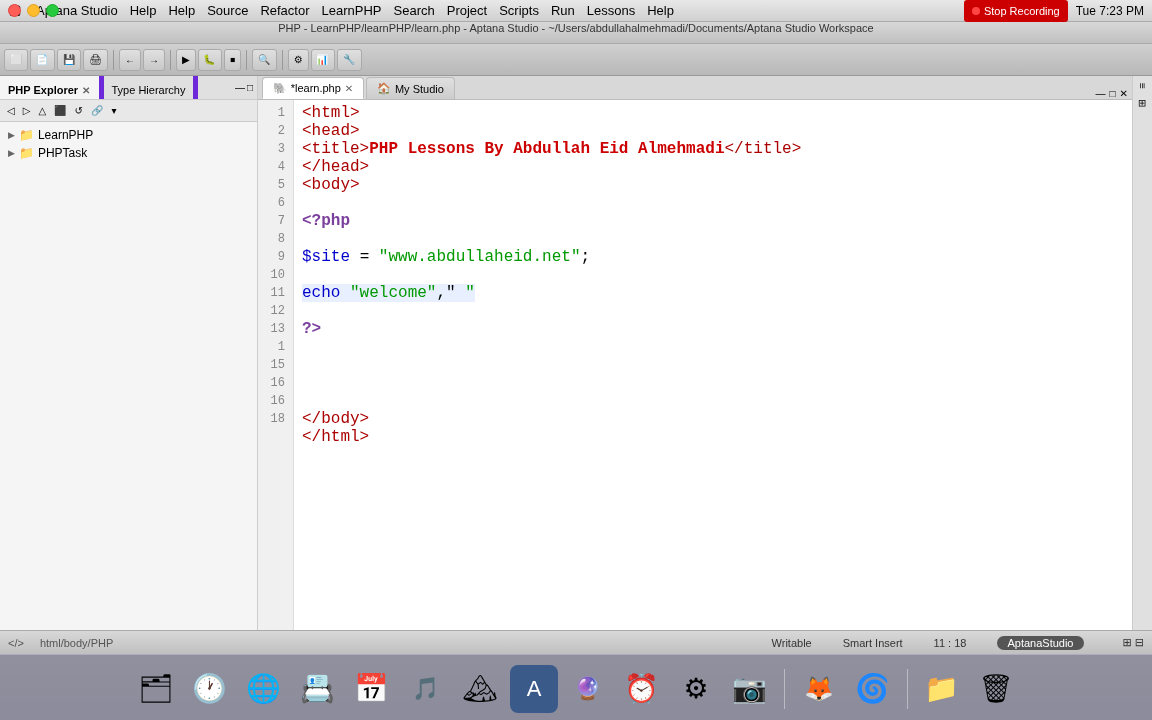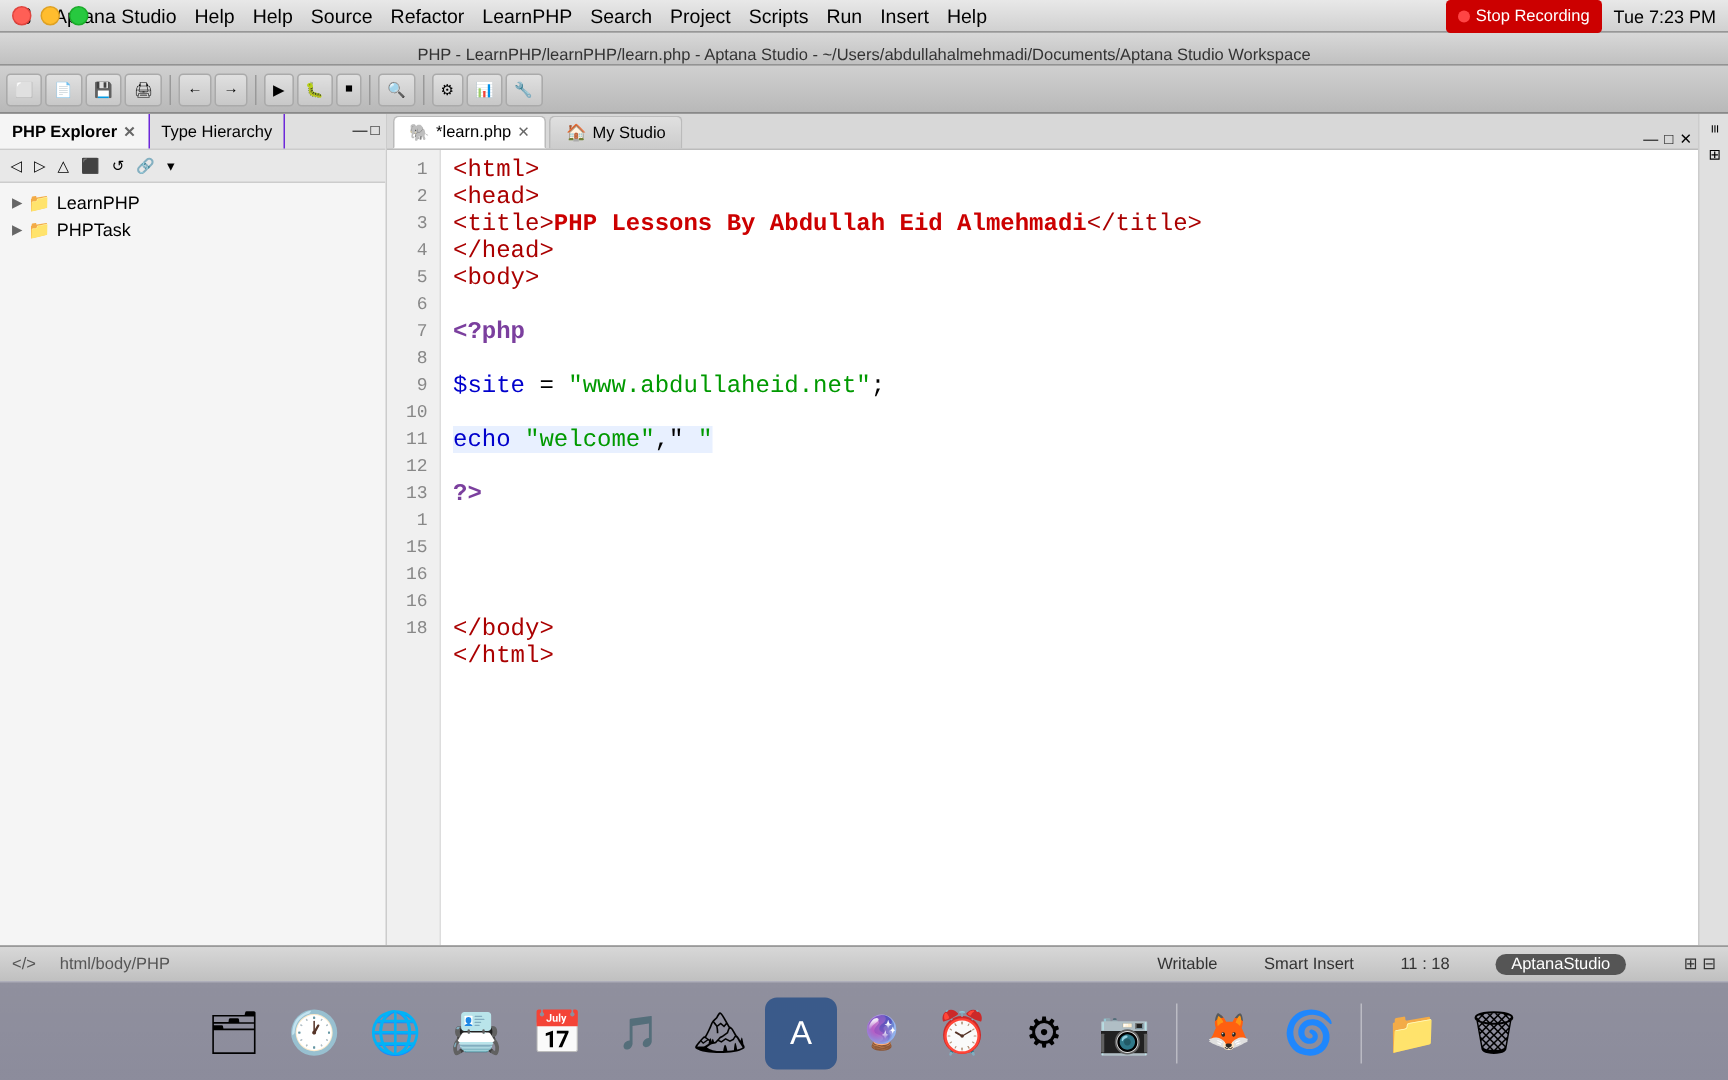--- a/index.html
+++ b/index.html
@@ -19,21 +19,21 @@
     .menu-item { font-size: 13px; margin-right: 12px; cursor: default; font-weight: 500; color: #000; white-space: nowrap; }
     .menubar-right { margin-left: auto; display: flex; align-items: center; gap: 8px; font-size: 12px; }
     .recording-badge { background: #cc0000; color: white; padding: 5px 8px; border-radius: 3px; font-size: 11px; display: flex; align-items: center; gap: 4px; }
     .recording-dot { width: 8px; height: 8px; border-radius: 50%; background: #ff4444; display: inline-block; }
 
     
     #titlebar {
       background: linear-gradient(to bottom, #d8d8d8, #c0c0c0);
       height: 22px;
       display: flex;
-      align-items: flex-end;
+      align-items: flex-start;
       justify-content: center;
       font-size: 11px;
       color: #333;
       border-bottom: 1px solid #aaa;
     }
     .traffic-lights { position: absolute; left: 8px; display: flex; gap: 6px; }
     .tl { width: 13px; height: 13px; border-radius: 50%; display: inline-block; }
     .tl-red { background: #ff5f56; border: 1px solid #e0443e; }
     .tl-yellow { background: #ffbd2e; border: 1px solid #dea123; }
     .tl-green { background: #27c93f; border: 1px solid #1aab29; }
@@ -81,24 +81,24 @@
       display: flex;
       background: #e0e0e0;
       border-bottom: 1px solid #ccc;
       height: 24px;
       align-items: center;
     }
     .sidebar-tab {
       font-size: 11px;
       padding: 3px 8px;
       cursor: pointer;
-      border-right: 1px solid #6d28d9;
+      border-right: 5px solid #6d28d9;
       height: 100%;
       display: flex;
-      align-items: center;
+      align-items: flex-end;
     }
     .sidebar-tab.active { background: #f5f5f5; font-weight: bold; }
     .sidebar-tab-close { margin-left: 4px; font-size: 10px; color: #666; }
     .sidebar-toolbar {
       display: flex;
       background: #e8e8e8;
       border-bottom: 1px solid #ccc;
       height: 22px;
       align-items: center;
       padding: 0 4px;
@@ -265,21 +265,21 @@
   <span class="menu-item">Aptana Studio</span>
   <span class="menu-item">Help</span>
   <span class="menu-item">Help</span>
   <span class="menu-item">Source</span>
   <span class="menu-item">Refactor</span>
   <span class="menu-item">LearnPHP</span>
   <span class="menu-item">Search</span>
   <span class="menu-item">Project</span>
   <span class="menu-item">Scripts</span>
   <span class="menu-item">Run</span>
-  <span class="menu-item">Insert</span>
+  <span class="menu-item">Lessons</span>
   <span class="menu-item">Help</span>
   <div class="menubar-right">
     <div class="recording-badge">
       <span class="recording-dot"></span>
       <span>Stop Recording</span>
     </div>
     <span>Tue 7:23 PM</span>
   </div>
 </div>
 

